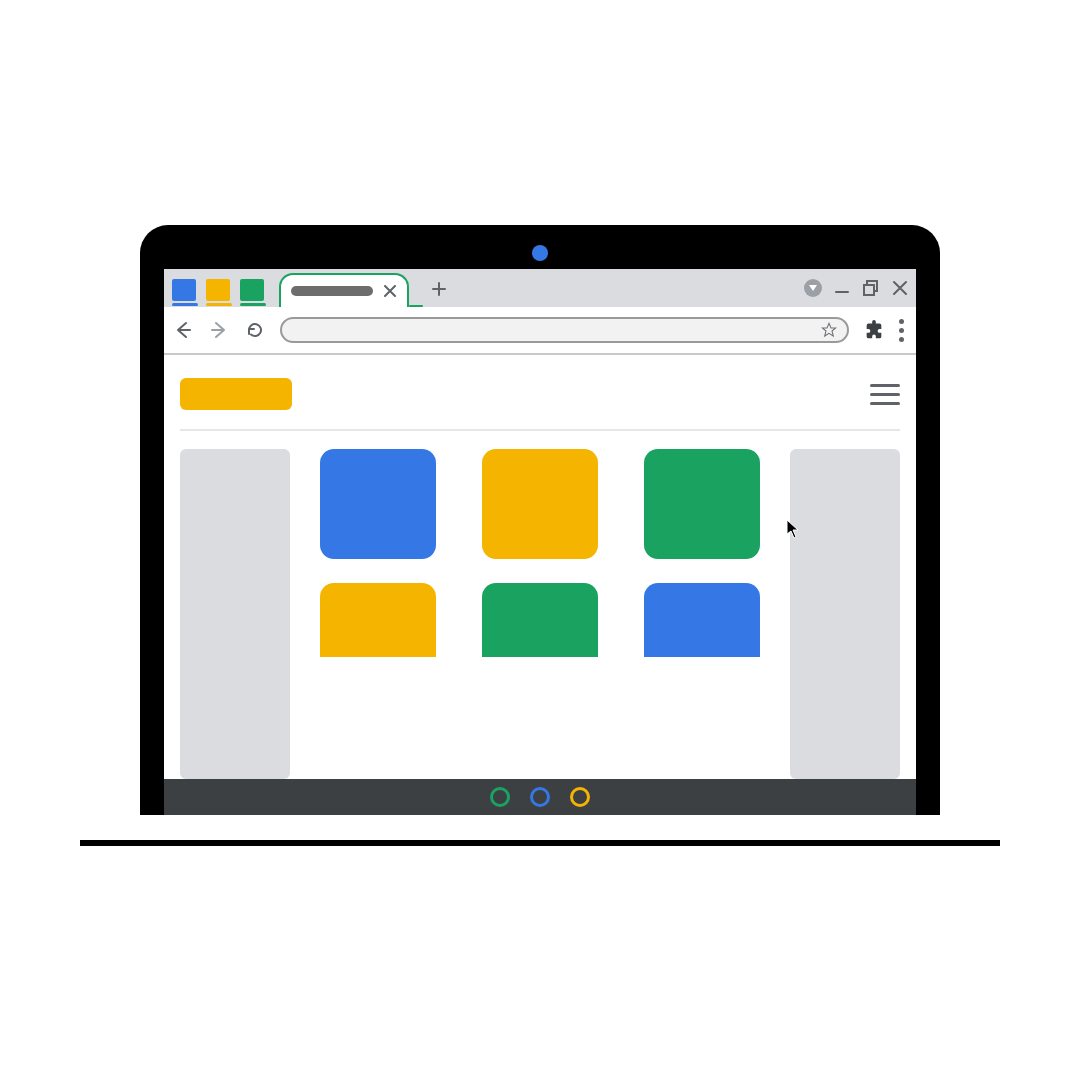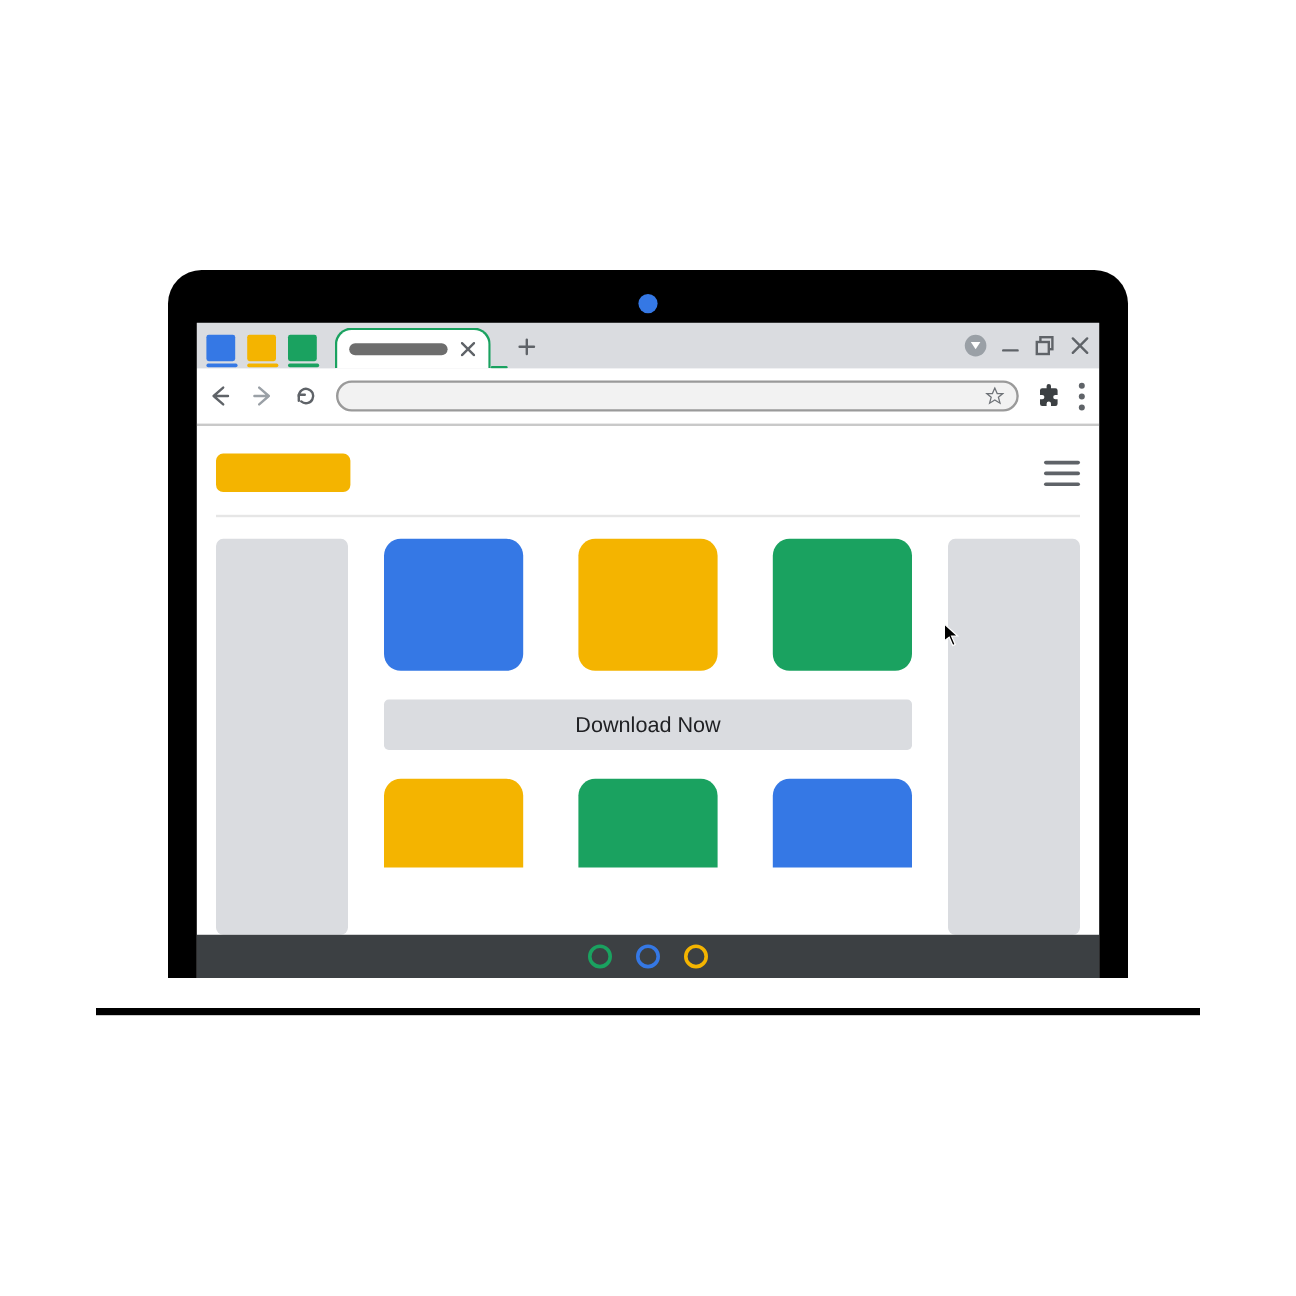--- a/index.html
+++ b/index.html
@@ -238,23 +238,20 @@
         <div class="hr"></div>
 
         <div class="grid">
           <div class="side-col"></div>
           <div class="mid">
             <div class="row">
               <div class="tile c-blue"></div>
               <div class="tile c-yellow"></div>
               <div class="tile c-green"></div>
             </div>
-            <div class="dl-btn">
-              <span>Download Now</span>
-            </div>
             <div class="row">
               <div class="tile short c-yellow"></div>
               <div class="tile short c-green"></div>
               <div class="tile short c-blue"></div>
             </div>
           </div>
           <div class="side-col"></div>
         </div>
       </div>
 

